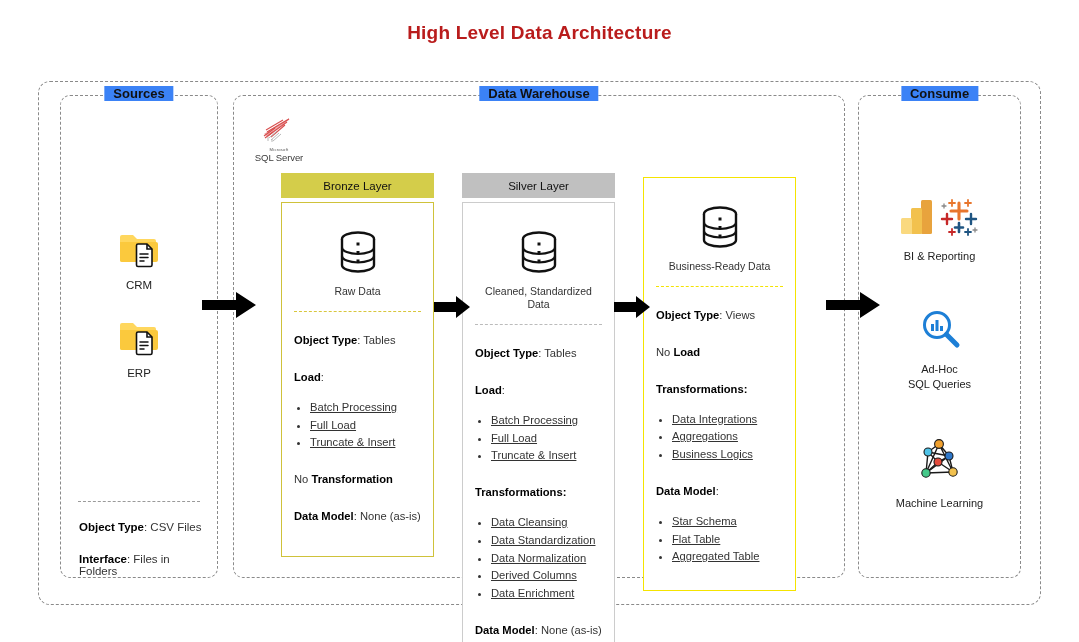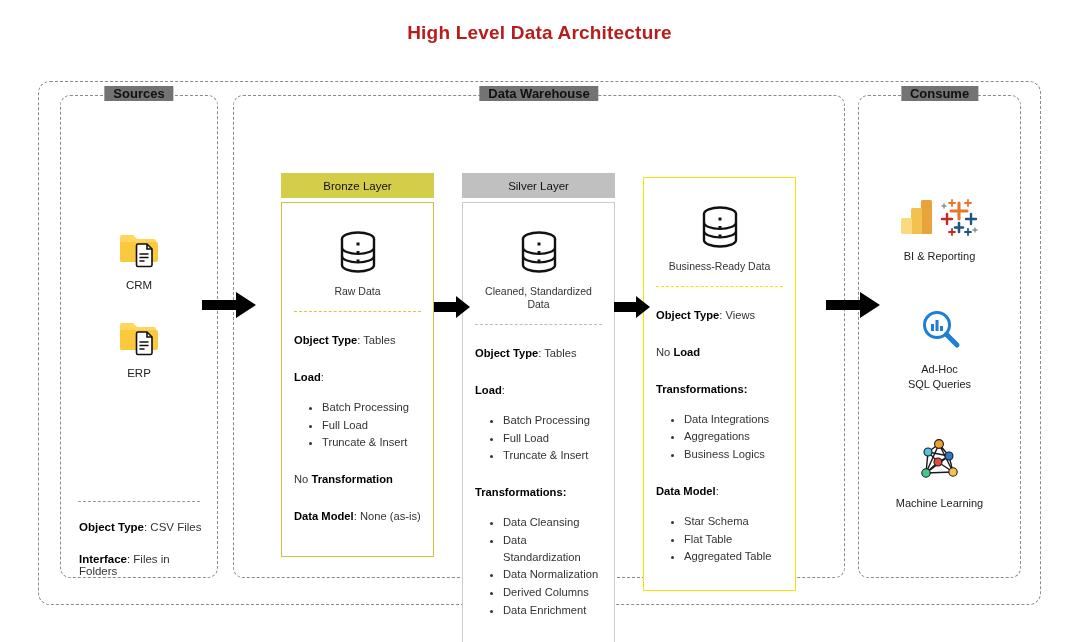--- a/index.html
+++ b/index.html
@@ -27,21 +27,21 @@
   
   .panel {
     position: absolute;
     border: 1.6px dashed #8a8a8a;
     border-radius: 10px;
     background: #fff;
   }
   .panel-title {
     position: absolute; top: -10px; left: 50%;
     transform: translateX(-50%);
-    background: #737373; padding: 0 9px;
+    background: #3b82f6; padding: 0 9px;
     font-size: 13px; font-weight: bold; white-space: nowrap;
     color: #111;
   }
   #panel-sources { left: 60px; top: 95px; width: 158px; height: 483px; }
   #panel-dw      { left: 233px; top: 95px; width: 612px; height: 483px; }
   #panel-consume { left: 858px; top: 95px; width: 163px; height: 483px; }
 
   
   .src-stack {
     position: absolute; top: 135px; left: 0; width: 100%;
@@ -80,21 +80,21 @@
     margin-top: 4px;
   }
   .layer-icon-wrap { display:flex; flex-direction:column; align-items:center; gap:5px; }
   .layer-icon-label { font-size: 10.5px; color: #333; text-align: center; line-height: 1.25; }
   .layer-divider { margin: 13px 0 13px 0; border-top: 1.3px dashed #bbb; }
   .layer-divider.bronze { border-top-color: #d8c73c; }
   .layer-divider.gold   { border-top-color: #f5e400; }
   .layer-text { font-size: 11.2px; color: #333; line-height: 1.5; }
   .layer-text p { margin-bottom: 13px; margin-top: 20px; }
   .layer-text b { color: #000; }
-  .layer-text ul { margin: 0 0 13px 28px; }
+  .layer-text ul { margin: 0 0 13px 16px; text-decoration: underline; }
   .layer-text li { font-size: 11.2px; color: #333; margin-bottom: 1px; }
 
   
   .arrow { position: absolute; color: #000; }
   .arrow svg { display: block; }
 
   
   .consume-stack {
     position: absolute; top: 100px; left: 0; width: 100%;
     display: flex; flex-direction: column; align-items: center; gap: 44px;
@@ -149,20 +149,37 @@
 
   <div class="src-meta">
     <p><b>Object Type</b><span>: </span><span>CSV Files</span></p>
     <p><b>Interface</b><span>: </span><span>Files in Folders</span></p>
   </div>
 </div>
 
 <div class="panel" id="panel-dw">
   <div class="panel-title">Data Warehouse</div>
 
+  <div class="sqlserver">
+    <span>
+      <svg width="40" height="30" viewBox="0 0 40 30">
+        <g stroke="#d64545" stroke-width="1.1" fill="none" opacity="0.95">
+          <path d="M6 20 C12 16 20 10 30 5 C24 10 16 16 9 22 Z" fill="#e05a5a" opacity=".5"></path>
+          <path d="M8 18 L30 5 M10 21 L28 8 M12 23 L26 11 M7 16 L24 6"></path>
+          <path d="M5 22 L16 14 M6 24 L14 18"></path>
+        </g>
+        <g stroke="#b0b0b0" stroke-width="0.9" fill="none">
+          <path d="M10 24 L18 17 M12 26 L20 19 M14 27 L22 20"></path>
+          <path d="M9 23 L9 27 M13 25 L13 28"></path>
+        </g>
+      </svg>
+    </span>
+    <div class="ms-tag">Microsoft</div>
+    <div class="ss-name">SQL Server</div>
+  </div>
 
   <div class="layer" id="layer-bronze">
     <div class="layer-header" style="background:#d4cd4a">Bronze Layer</div>
     <div class="layer-body" style="border-color:#cfc23a">
       <div class="layer-icon-wrap">
         <span>
           <svg width="44" height="46" viewBox="0 0 44 46">
             <ellipse cx="22" cy="9" rx="16" ry="6.5" fill="#fff" stroke="#111" stroke-width="2.4"></ellipse>
             <path d="M6 9 v26 c0 3.6 7.2 6.5 16 6.5 s16-2.9 16-6.5 V9" fill="#fff" stroke="#111" stroke-width="2.4"></path>
             <path d="M6 17.5 c0 3.6 7.2 6.5 16 6.5 s16-2.9 16-6.5" fill="none" stroke="#111" stroke-width="2.2"></path>

